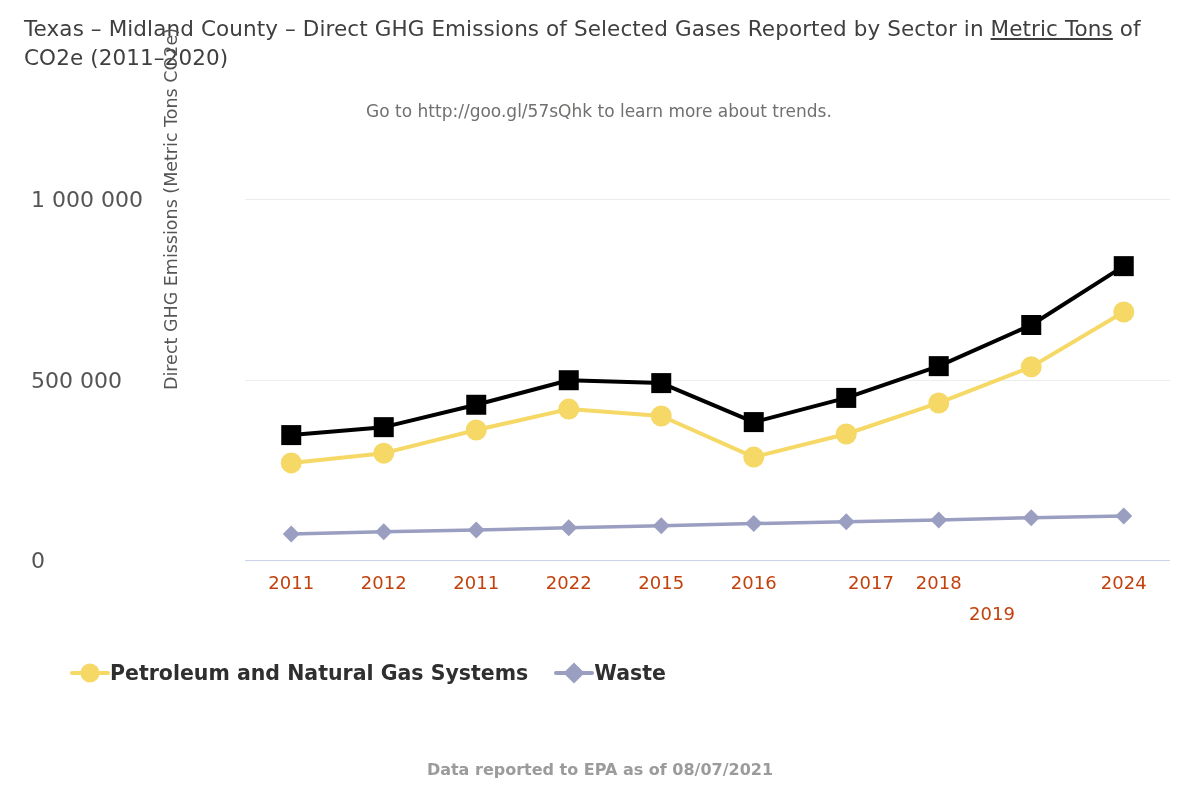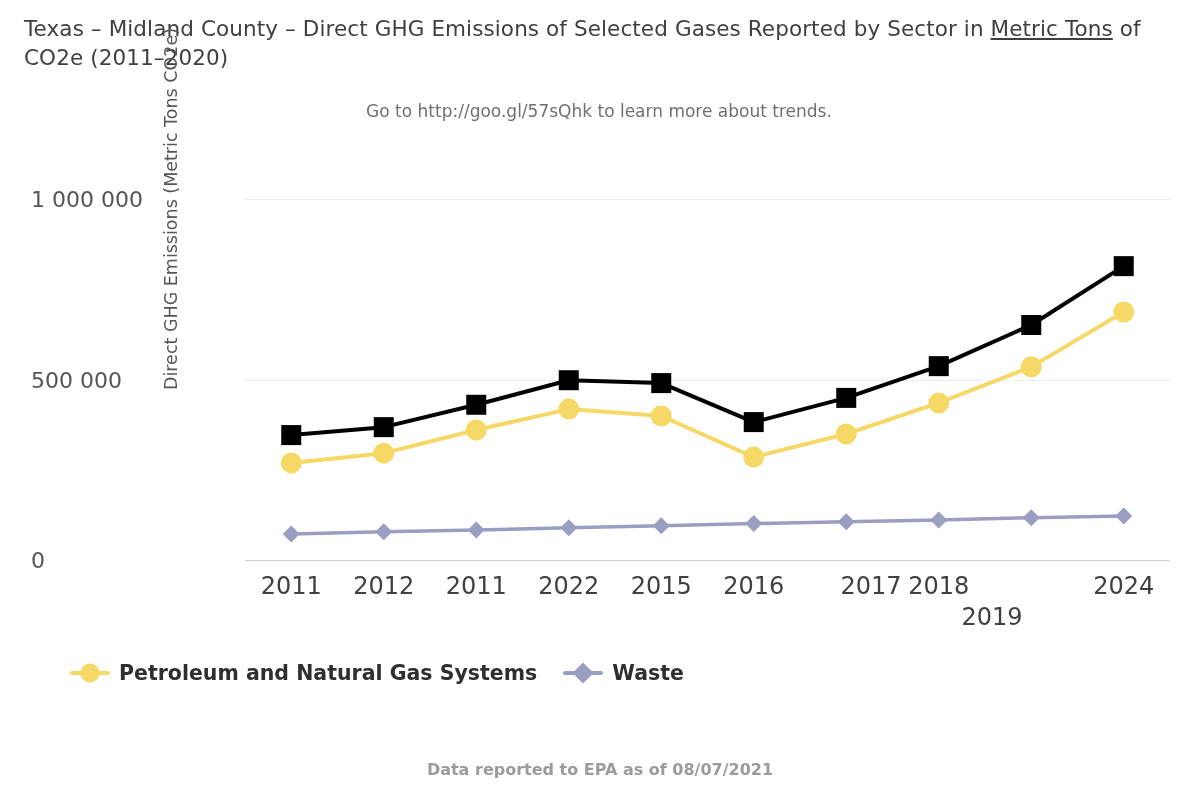--- a/index.html
+++ b/index.html
@@ -110,22 +110,22 @@
   #x-ticks {
     position: absolute;
     left: 245px;
     top: 572px;
     width: 925px;
     height: 30px;
   }
   #x-ticks .x-tick {
     position: absolute;
     transform: translateX(-50%);
-    font-size: 24px;
-    color: #404040;
+    font-size: 18px;
+    color: #c2410c;
     white-space: nowrap;
   }
 
   
   #series-svg {
     position: absolute;
     left: 0;
     top: 0;
     width: 1200px;
     height: 800px;
@@ -140,21 +140,20 @@
     display: flex;
     align-items: center;
     gap: 26px;
     font-size: 20.5px;
     font-weight: bold;
     color: #2f2f2f;
   }
   .legend-item {
     display: flex;
     align-items: center;
-    gap: 9px;
     white-space: nowrap;
   }
   .legend-marker {
     position: relative;
     width: 40px;
     height: 22px;
     flex: 0 0 40px;
   }
   .legend-marker .lm-line {
     position: absolute;

